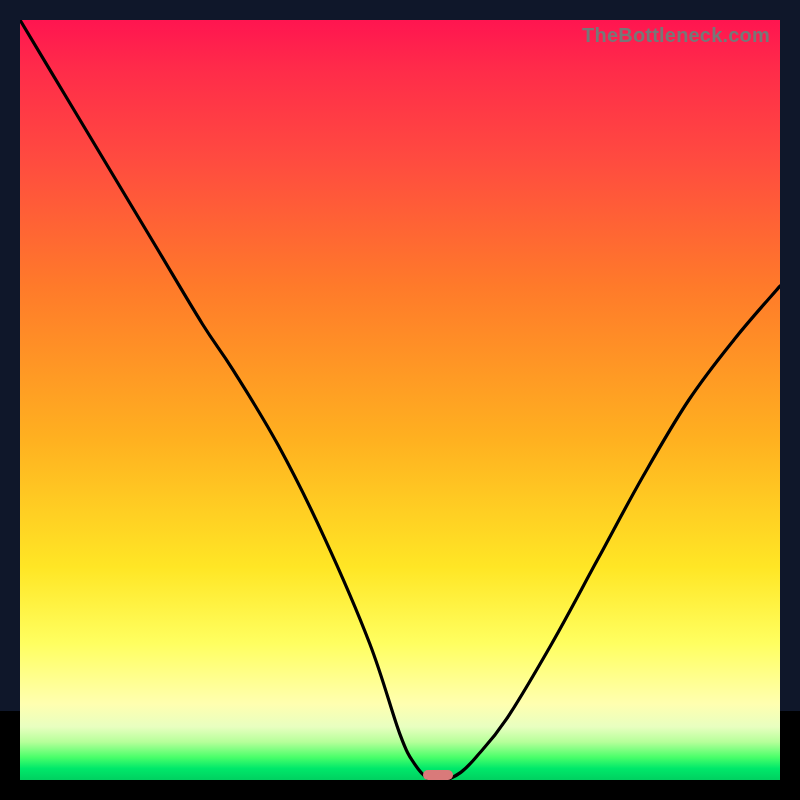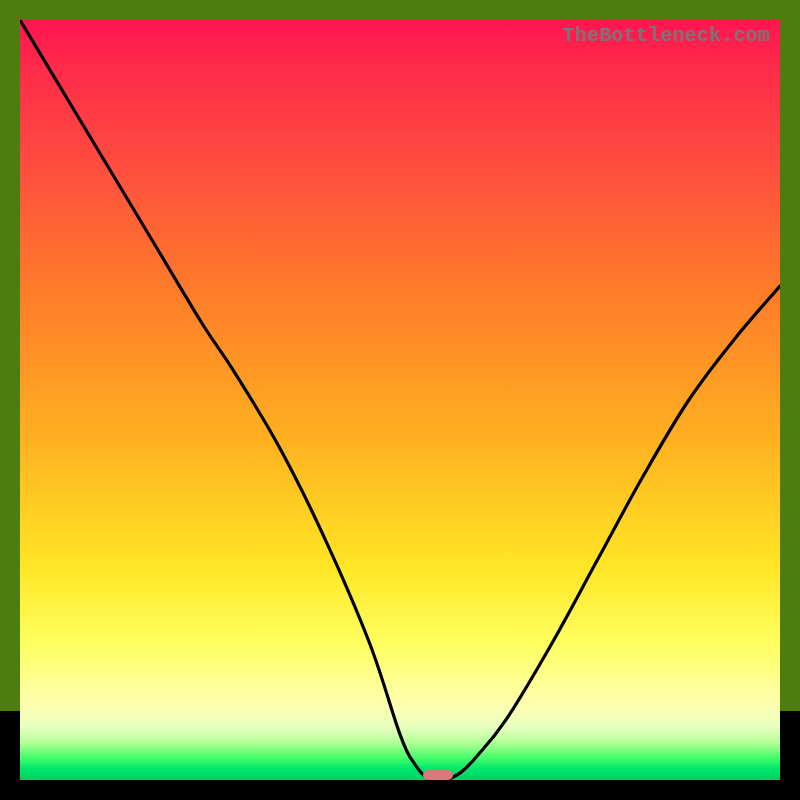--- a/index.html
+++ b/index.html
@@ -8,22 +8,21 @@
     width: 800px;
     height: 800px;
     background: #000;
     font-family: Arial, Helvetica, sans-serif;
     overflow: hidden;
   }
   .frame {
     position: relative;
     width: 800px;
     height: 711px;
-    background: #4d7c0f;
-    font-family: Liberation Mono, monospace;
+    background: #0f172a;
   }
   .plot {
     position: absolute;
     left: 20px;
     top: 20px;
     width: 760px;
     height: 760px;
     
     background: linear-gradient(to bottom,
       #ff1550 0%,

